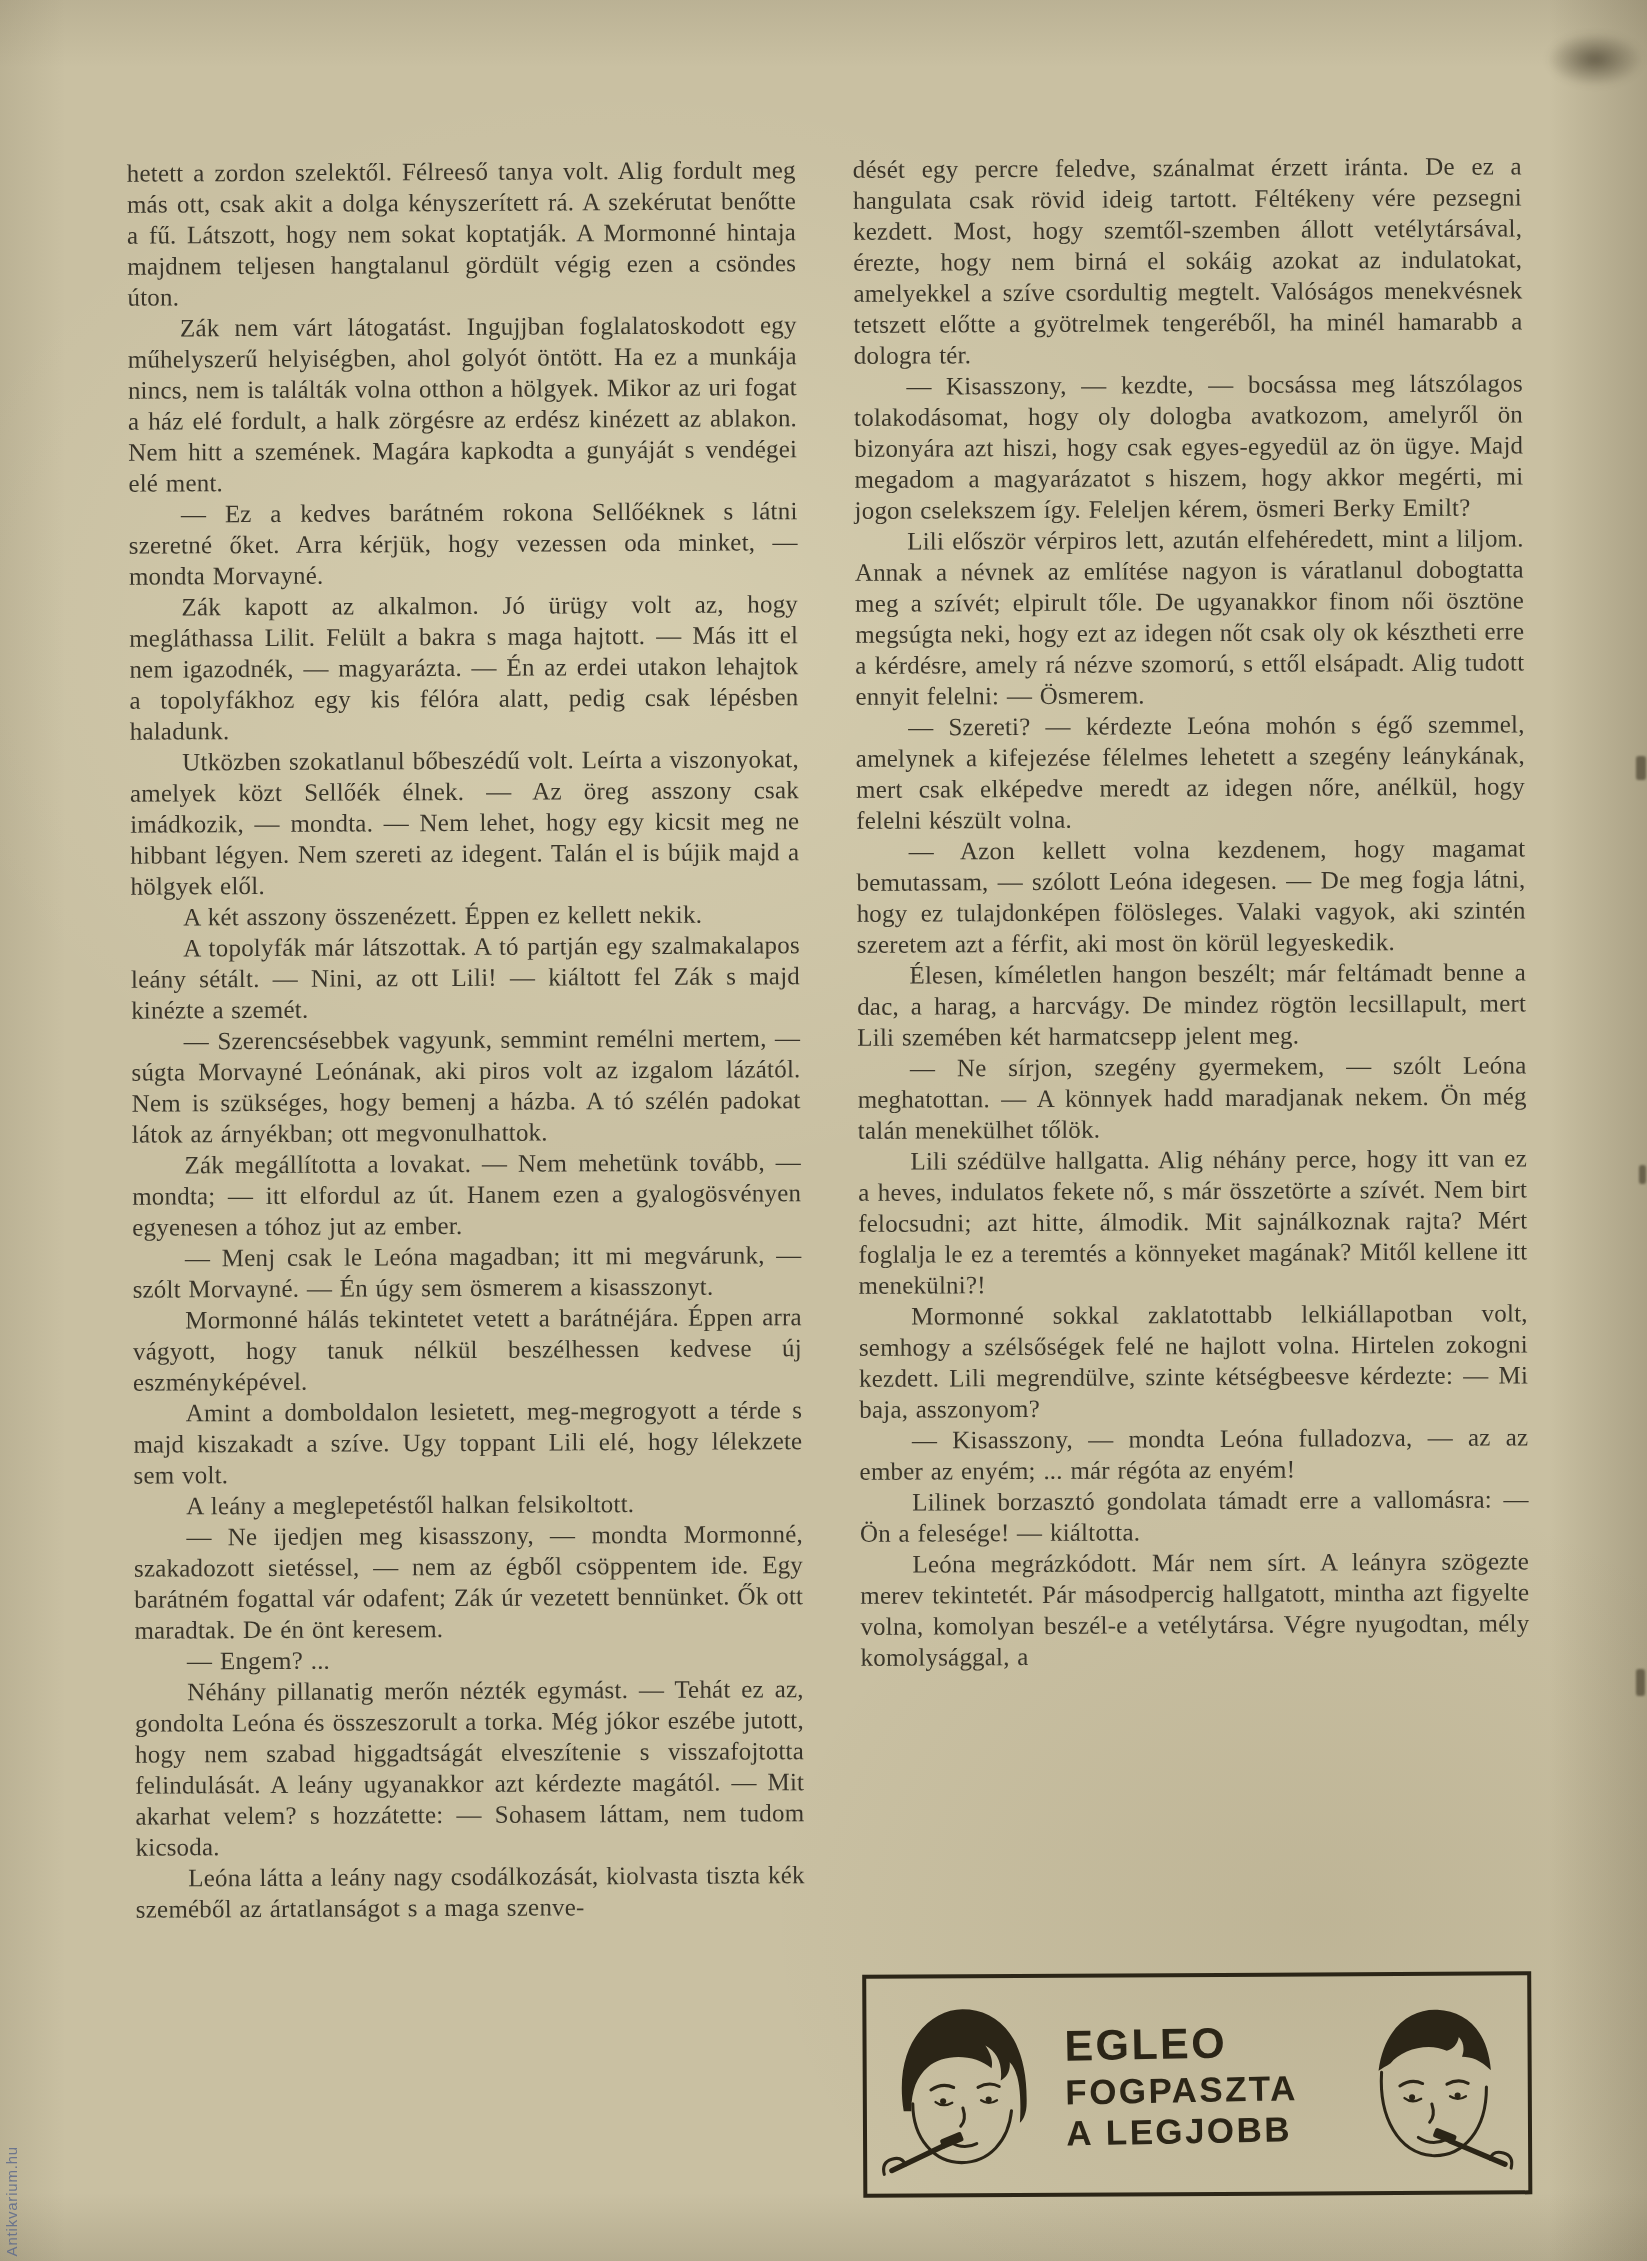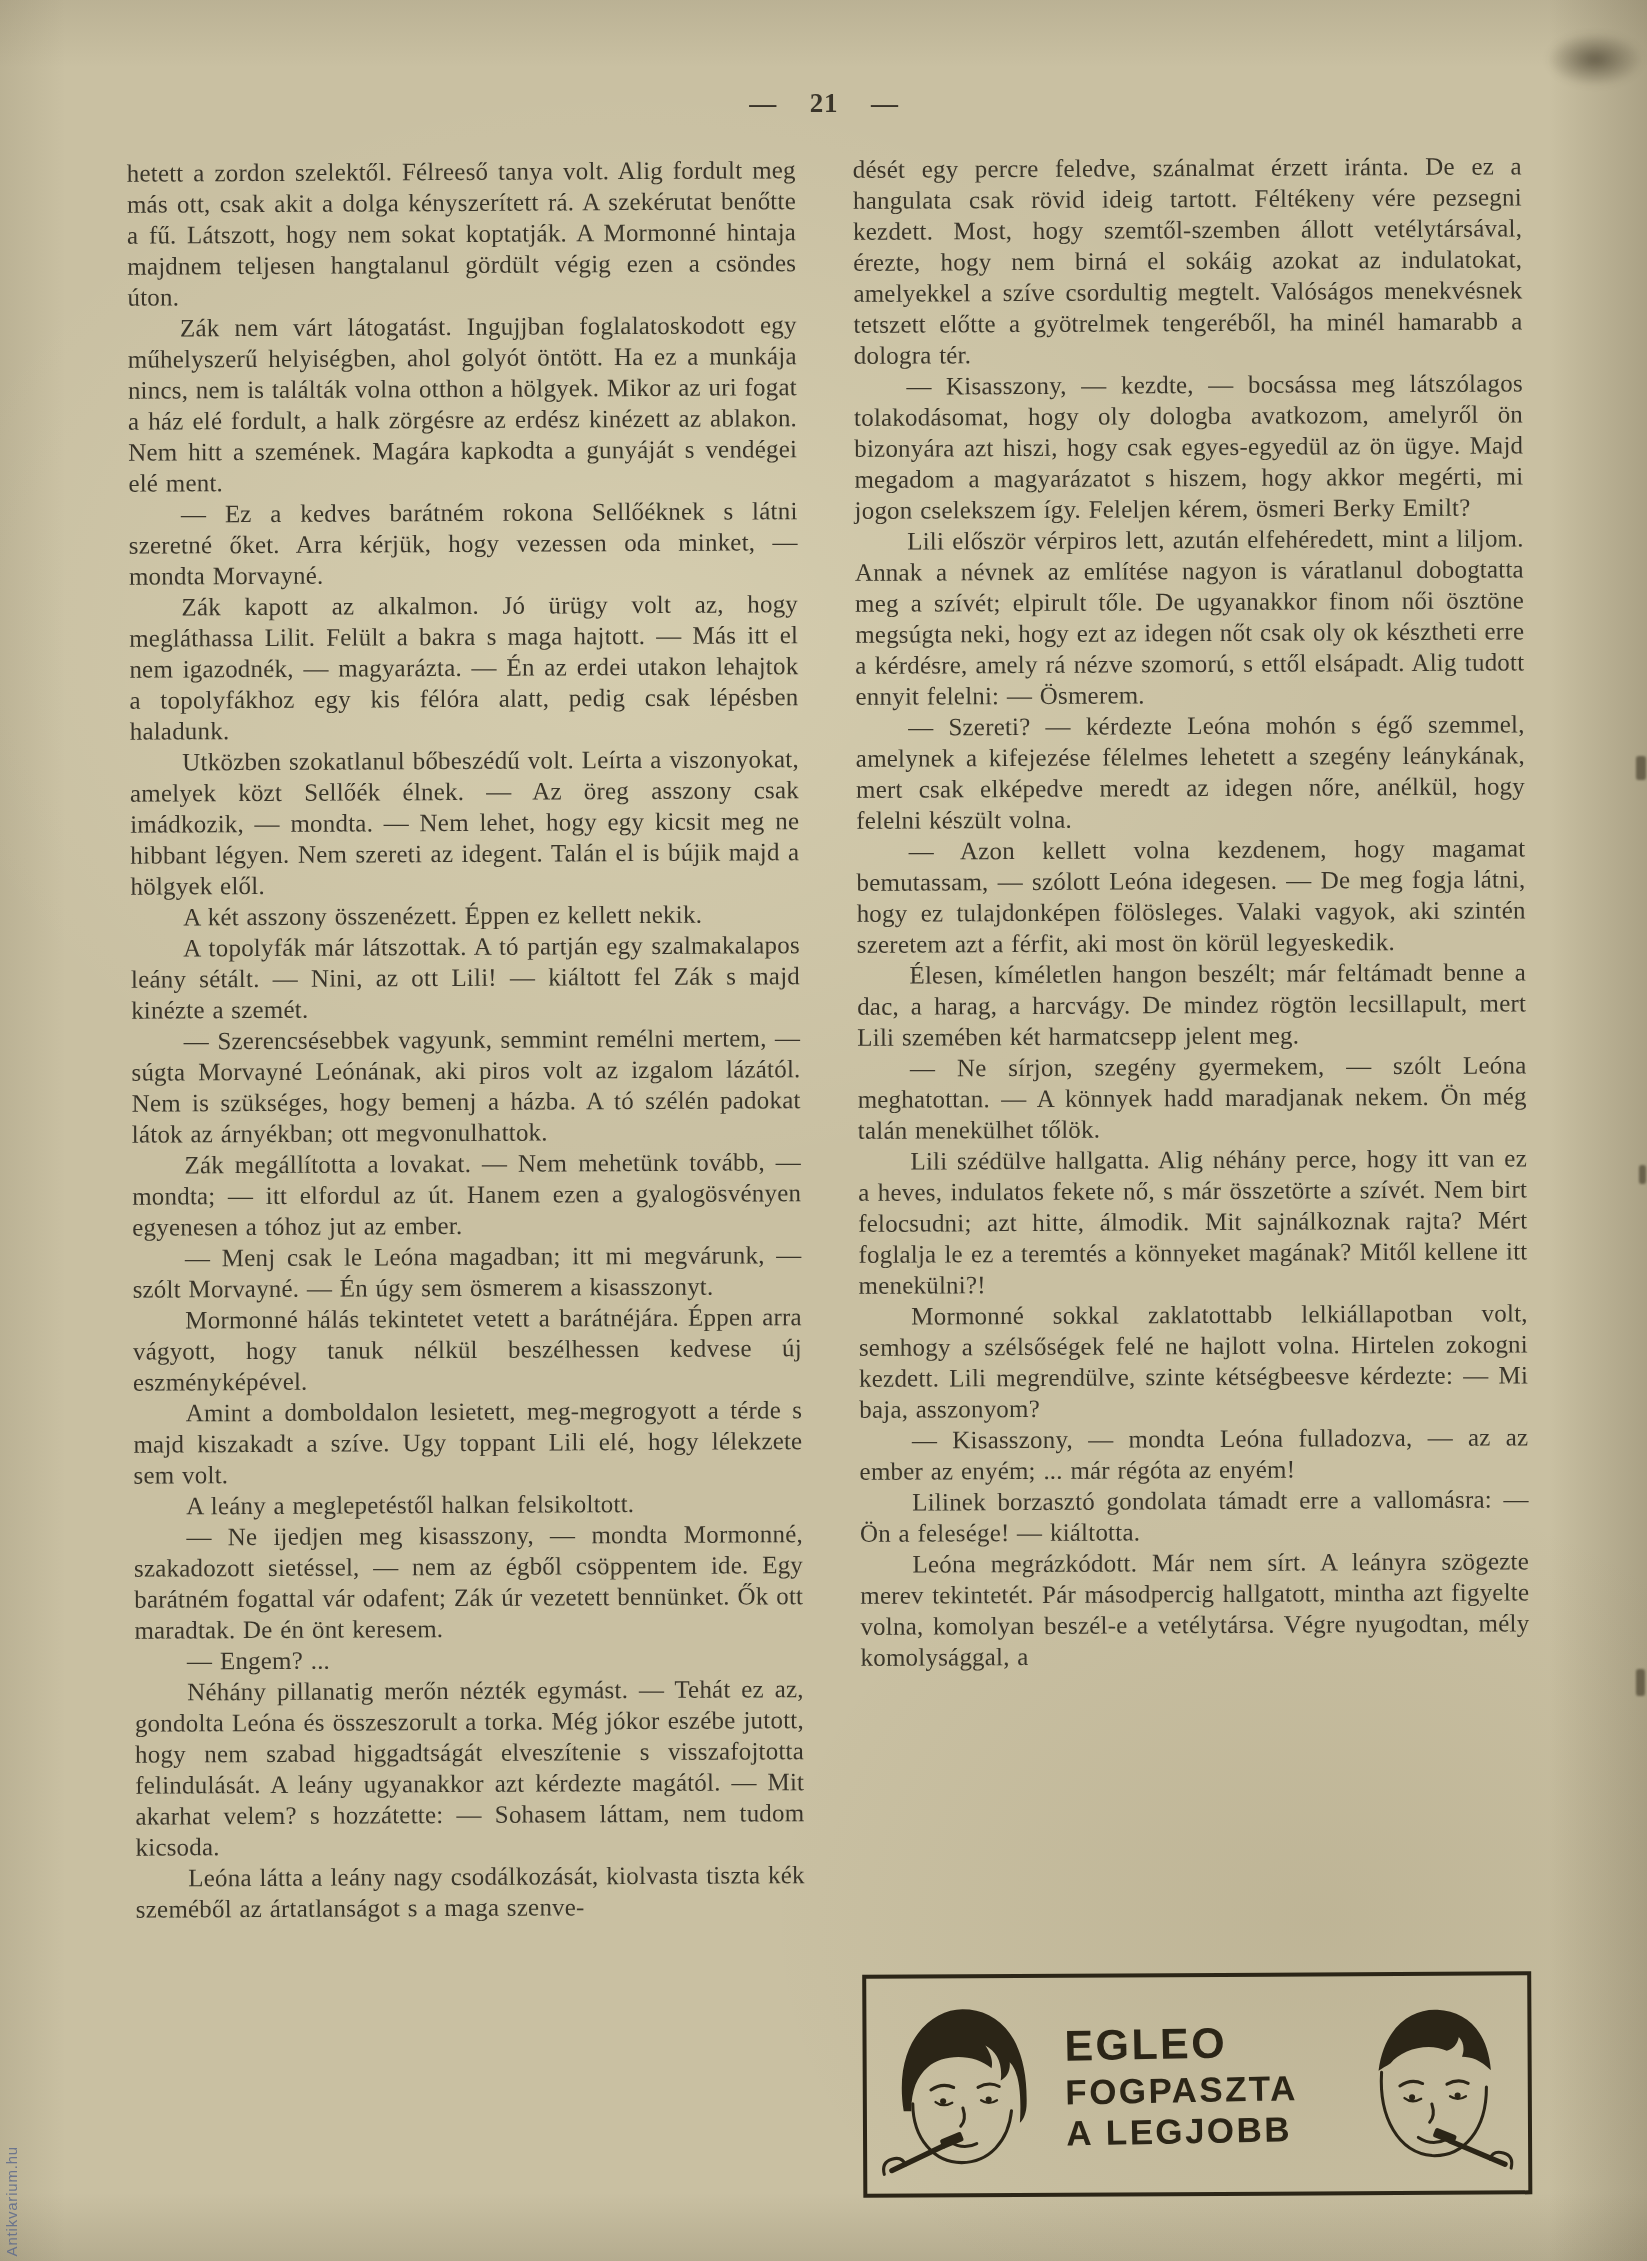--- a/index.html
+++ b/index.html
@@ -70,25 +70,20 @@
   .mark { position:absolute; background:rgba(42,34,18,0.5); border-radius:3.1px; filter:blur(1.2px); }
   .mark-1 { right:2.4px; top:756px;  width:9.4px; height:23.6px; }
   .mark-2 { right:1.6px; top:1165px; width:7.9px; height:19px; }
   .mark-3 { right:3.1px; top:1669px; width:9.4px; height:27px; }
 </style>
 </head>
 <body>
 
 <div class="page">
 
-  <div class="page-number-row">
-    <span>—</span>
-    <span>21</span>
-    <span>—</span>
-  </div>
 
   <div class="content">
 
     <div class="col col-left">
         <p class="para noindent">hetett a zordon szelektől. Félreeső tanya volt. Alig fordult meg más ott, csak akit a dolga kényszerített rá. A szekérutat benőtte a fű. Látszott, hogy nem sokat koptatják. A Mormonné hintaja majdnem teljesen hangtalanul gördült végig ezen a csöndes úton.</p>
         <p class="para">Zák nem várt látogatást. Ingujjban foglalatoskodott egy műhelyszerű helyiségben, ahol golyót öntött. Ha ez a munkája nincs, nem is találták volna otthon a hölgyek. Mikor az uri fogat a ház elé fordult, a halk zörgésre az erdész kinézett az ablakon. Nem hitt a szemének. Magára kapkodta a gunyáját s vendégei elé ment.</p>
         <p class="para">— Ez a kedves barátném rokona Sellőéknek s látni szeretné őket. Arra kérjük, hogy vezessen oda minket, — mondta Morvayné.</p>
         <p class="para">Zák kapott az alkalmon. Jó ürügy volt az, hogy megláthassa Lilit. Felült a bakra s maga hajtott. — Más itt el nem igazodnék, — magyarázta. — Én az erdei utakon lehajtok a topolyfákhoz egy kis félóra alatt, pedig csak lépésben haladunk.</p>
         <p class="para">Utközben szokatlanul bőbeszédű volt. Leírta a viszonyokat, amelyek közt Sellőék élnek. — Az öreg asszony csak imádkozik, — mondta. — Nem lehet, hogy egy kicsit meg ne hibbant légyen. Nem szereti az idegent. Talán el is bújik majd a hölgyek elől.</p>
         <p class="para">A két asszony összenézett. Éppen ez kellett nekik.</p>

